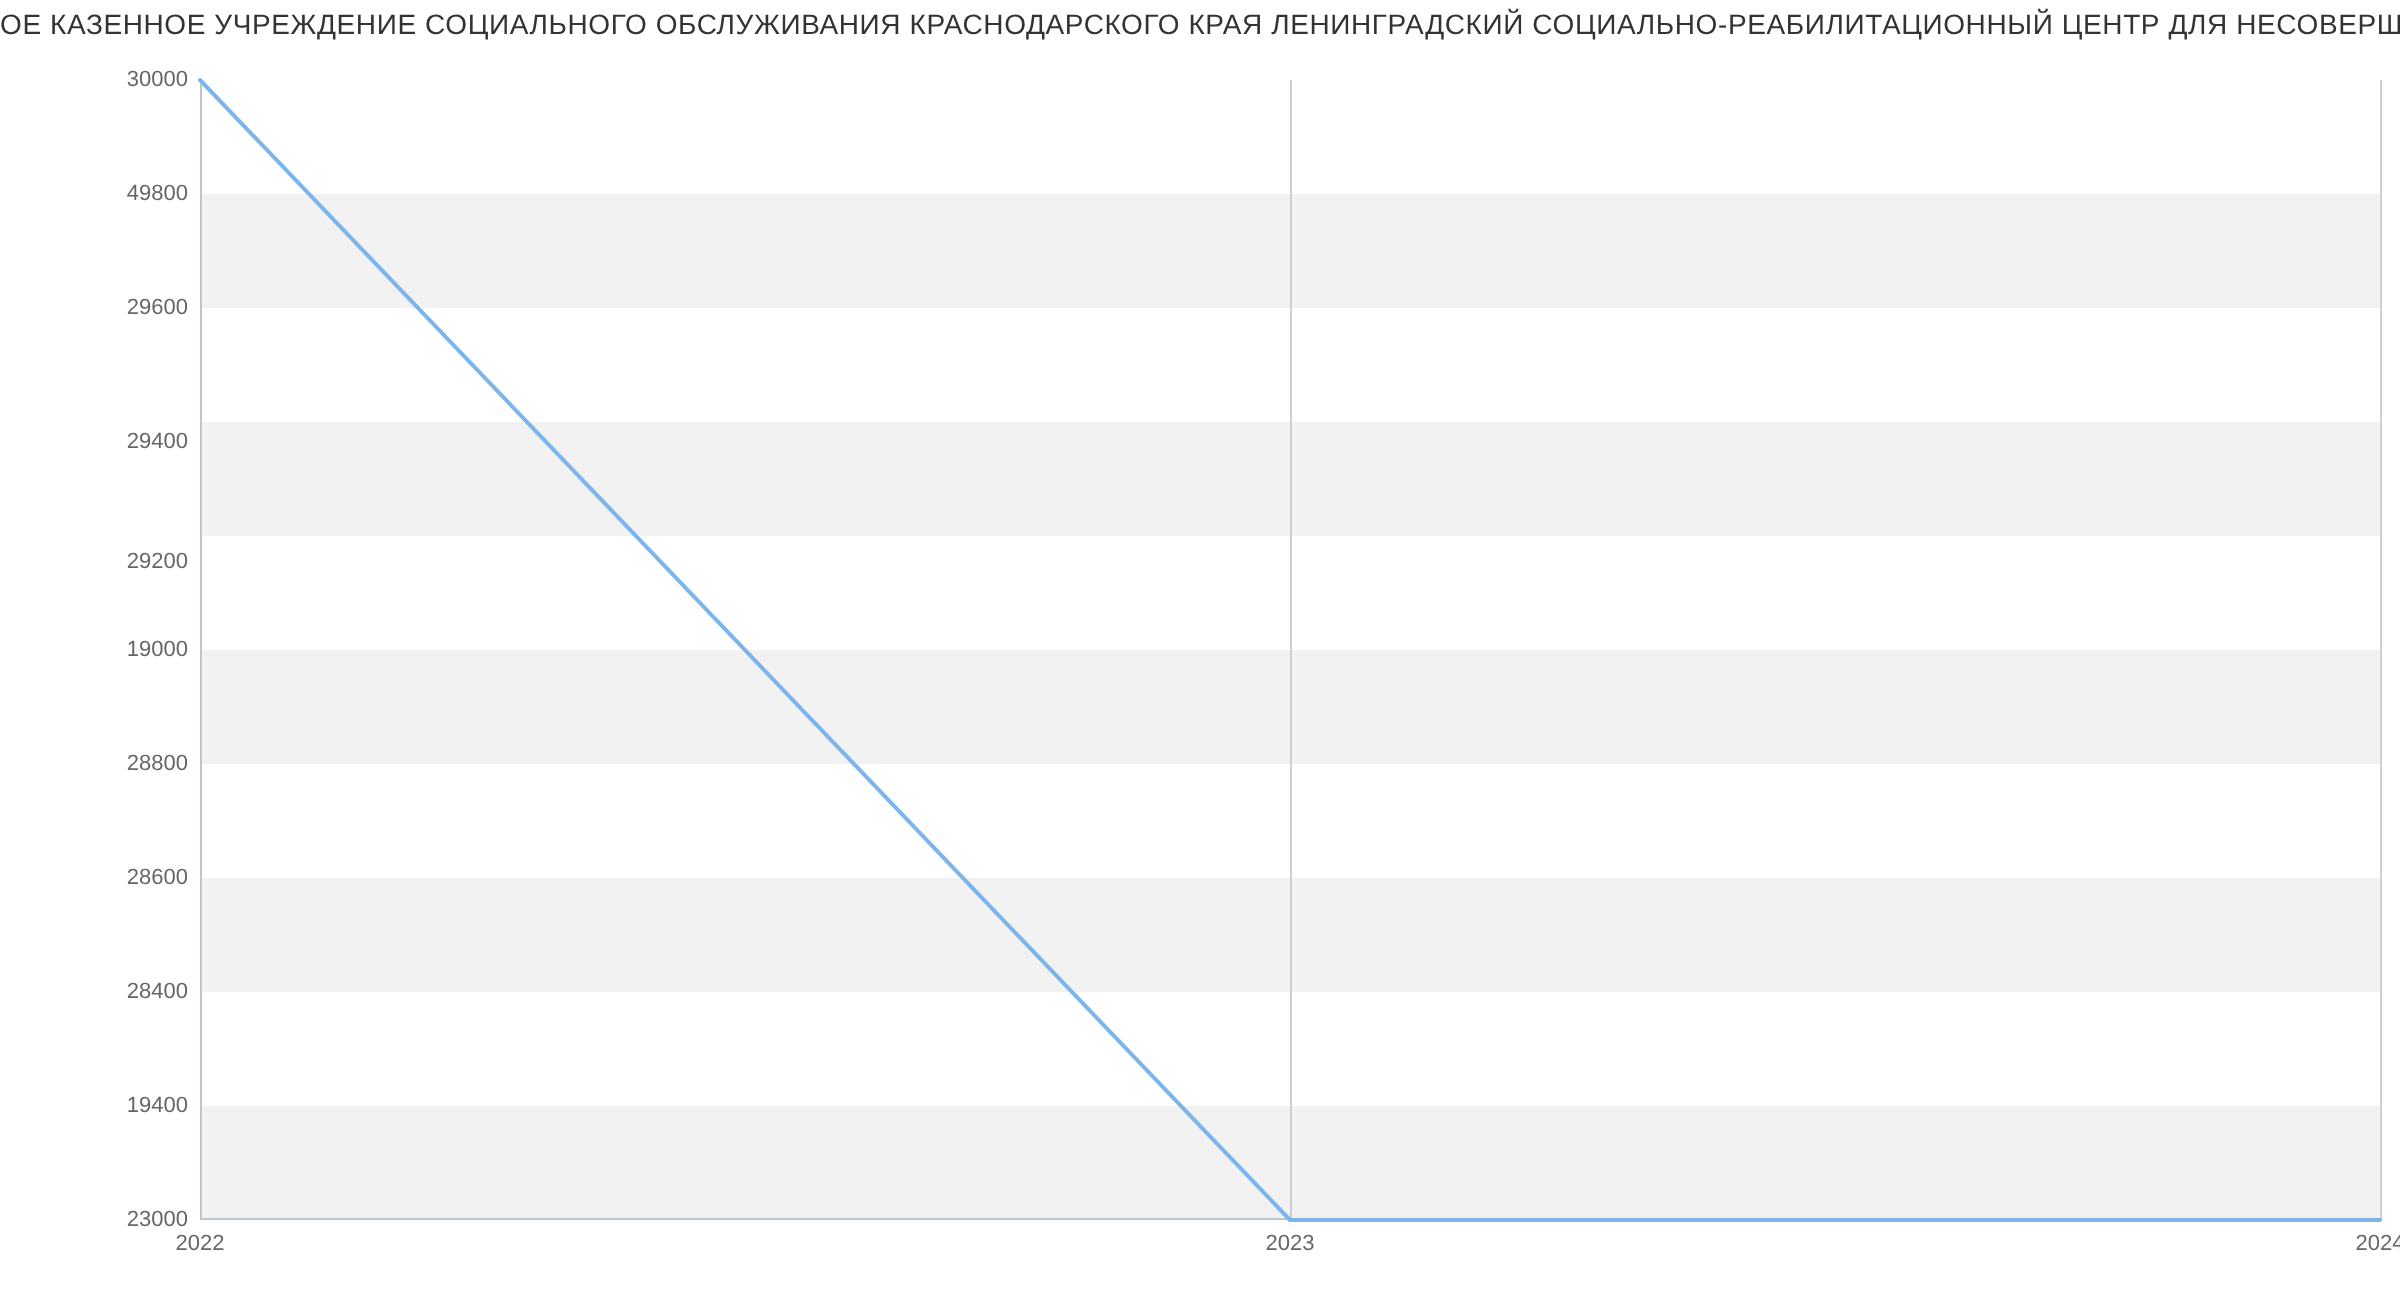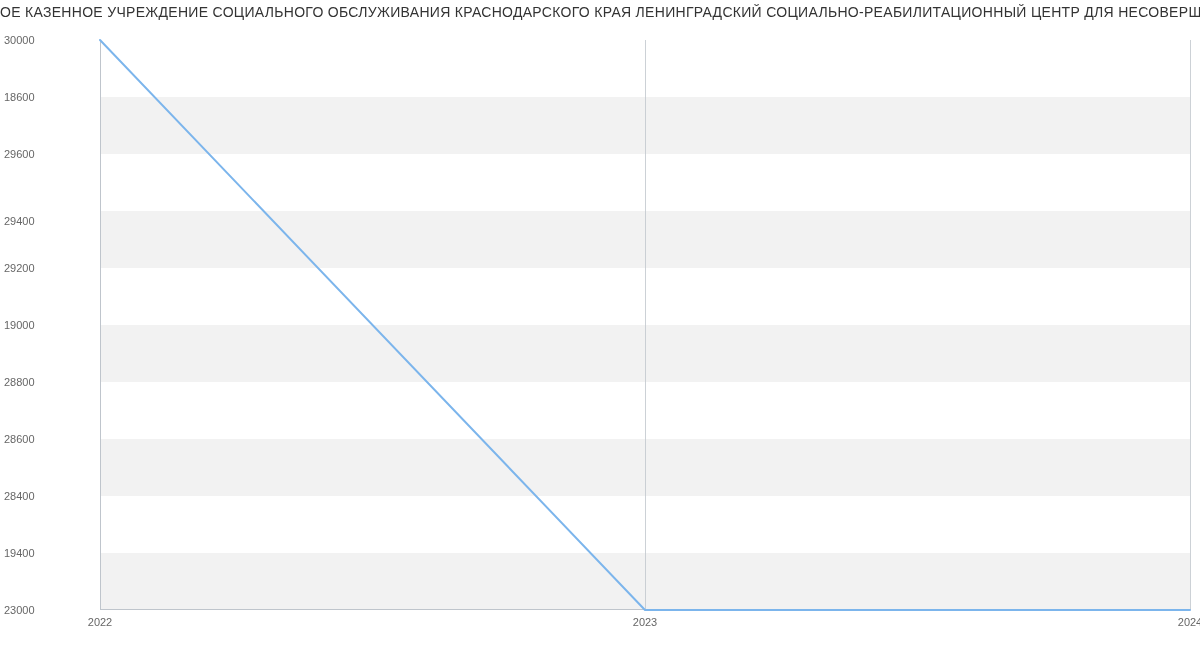--- a/index.html
+++ b/index.html
@@ -56,21 +56,21 @@
     width: 1px;
     height: 100%;
     top: 0;
     background: #bfc5cc;
     opacity: 0.8;
   }
   .y-tick-label {
     position: absolute;
     right: 1106px;
     width: 90px;
-    text-align: left;
+    text-align: right;
     font-size: 11px;
     color: #666666;
     transform: translateY(-50%);
   }
   .x-tick-label {
     position: absolute;
     top: 616px;
     font-size: 11px;
     color: #666666;
     transform: translateX(-50%);
@@ -123,24 +123,24 @@
     </svg>
   </div>
 
   <div id="y-tick-labels">
       <div class="y-tick-label" style="top: 610px;">23000</div>
       <div class="y-tick-label" style="top: 553px;">19400</div>
       <div class="y-tick-label" style="top: 496px;">28400</div>
       <div class="y-tick-label" style="top: 439px;">28600</div>
       <div class="y-tick-label" style="top: 382px;">28800</div>
       <div class="y-tick-label" style="top: 325px;">19000</div>
-      <div class="y-tick-label" style="top: 268px;">29200</div>
+      <div class="y-tick-label" style="top: 281px;">29200</div>
       <div class="y-tick-label" style="top: 211px; margin-top: 10px;">29400</div>
       <div class="y-tick-label" style="top: 154px;">29600</div>
-      <div class="y-tick-label" style="top: 97px;">18600</div>
+      <div class="y-tick-label" style="top: 97px;">49800</div>
       <div class="y-tick-label" style="top: 40px;">30000</div>
     </div>
   <div id="x-tick-labels">
       <div class="x-tick-label" style="left: 100px;">2022</div>
       <div class="x-tick-label" style="left: 645px;">2023</div>
       <div class="x-tick-label" style="left: 1190px;">2024</div>
     </div>
 
 </div>
 

